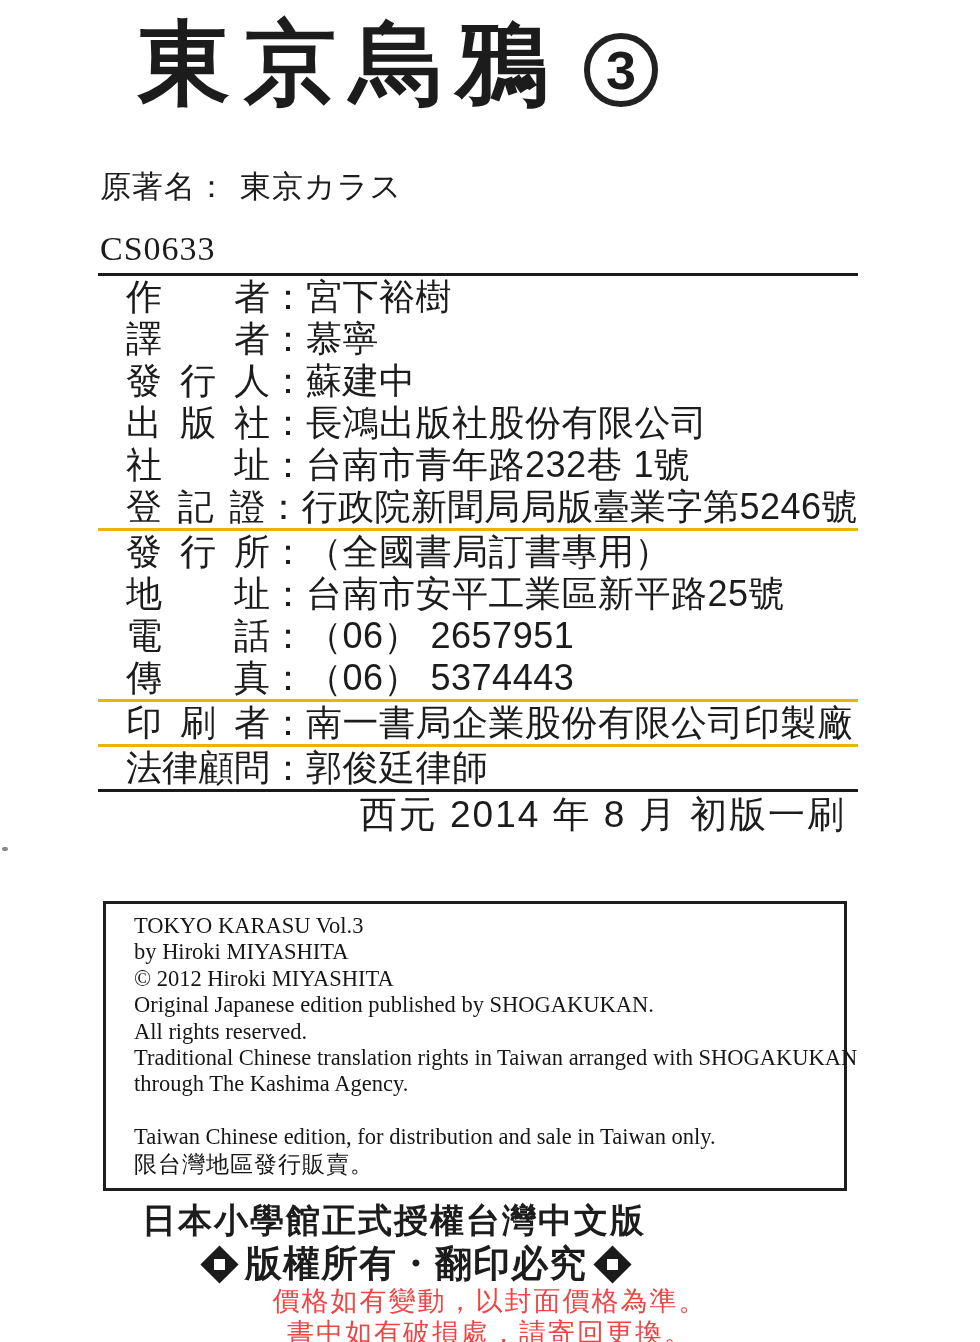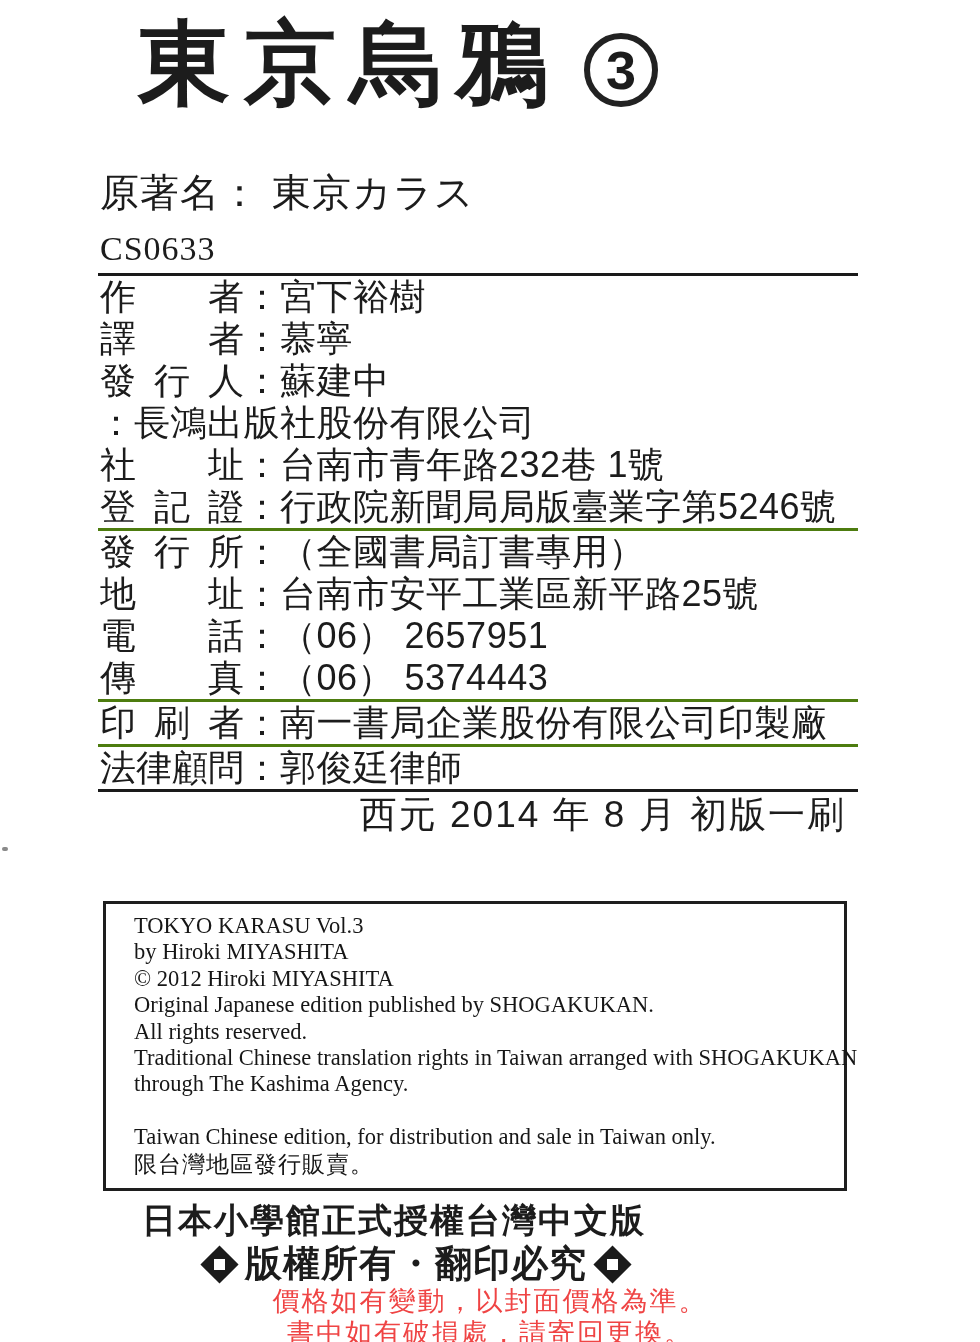--- a/index.html
+++ b/index.html
@@ -30,42 +30,43 @@
     text-align:center;
   }
   .vol-circle span{
     display:block;
     font-size:54px; font-weight:600; line-height:62px;
   }
 
   
   .orig-title {
     position:absolute; top:166px; left:100px;
-    font-size:39px; font-weight:500; letter-spacing:1px;
+    font-size:31px; font-weight:500; letter-spacing:1px;
     white-space:nowrap;
   }
   .orig-title .sp { display:inline-block; width:12px; }
   .product-code {
     position:absolute; top:230px; left:100px;
     font-family:"Liberation Serif", serif;
     font-size:34px; letter-spacing:1px;
   }
 
   
   .colophon-table {
     position:absolute; top:273px; left:98px; width:760px;
     border-top:3px solid #1a1a1a;
     border-bottom:3px solid #1a1a1a;
     font-size:36px;
   }
-  .tgroup + .tgroup { border-top:3px solid #4d7c0f; }
+  .tgroup + .tgroup { border-top:3px solid #eab308; }
   .trow {
     display:flex; align-items:center;
     height:42px; line-height:42px;
     white-space:nowrap;
+    margin-left:26px;
   }
   .tlabel {
     display:inline-block; width:146px;
     text-align:justify; text-align-last:justify;
     padding-left:2px;
   }
   .tcolon { display:inline-block; width:36px; text-align:center; }
   .tvalue { flex:1; letter-spacing:0.5px; }
 
   
@@ -151,20 +152,21 @@
         <span class="tlabel">譯者</span>
         <span class="tcolon">：</span>
         <span class="tvalue">慕寧</span>
       </div>
       <div class="trow">
         <span class="tlabel">發行人</span>
         <span class="tcolon">：</span>
         <span class="tvalue">蘇建中</span>
       </div>
       <div class="trow">
+        <span class="tlabel">出版社</span>
         <span class="tcolon">：</span>
         <span class="tvalue">長鴻出版社股份有限公司</span>
       </div>
       <div class="trow">
         <span class="tlabel">社址</span>
         <span class="tcolon">：</span>
         <span class="tvalue">台南市青年路232巷 1號</span>
       </div>
       <div class="trow">
         <span class="tlabel">登記證</span>

